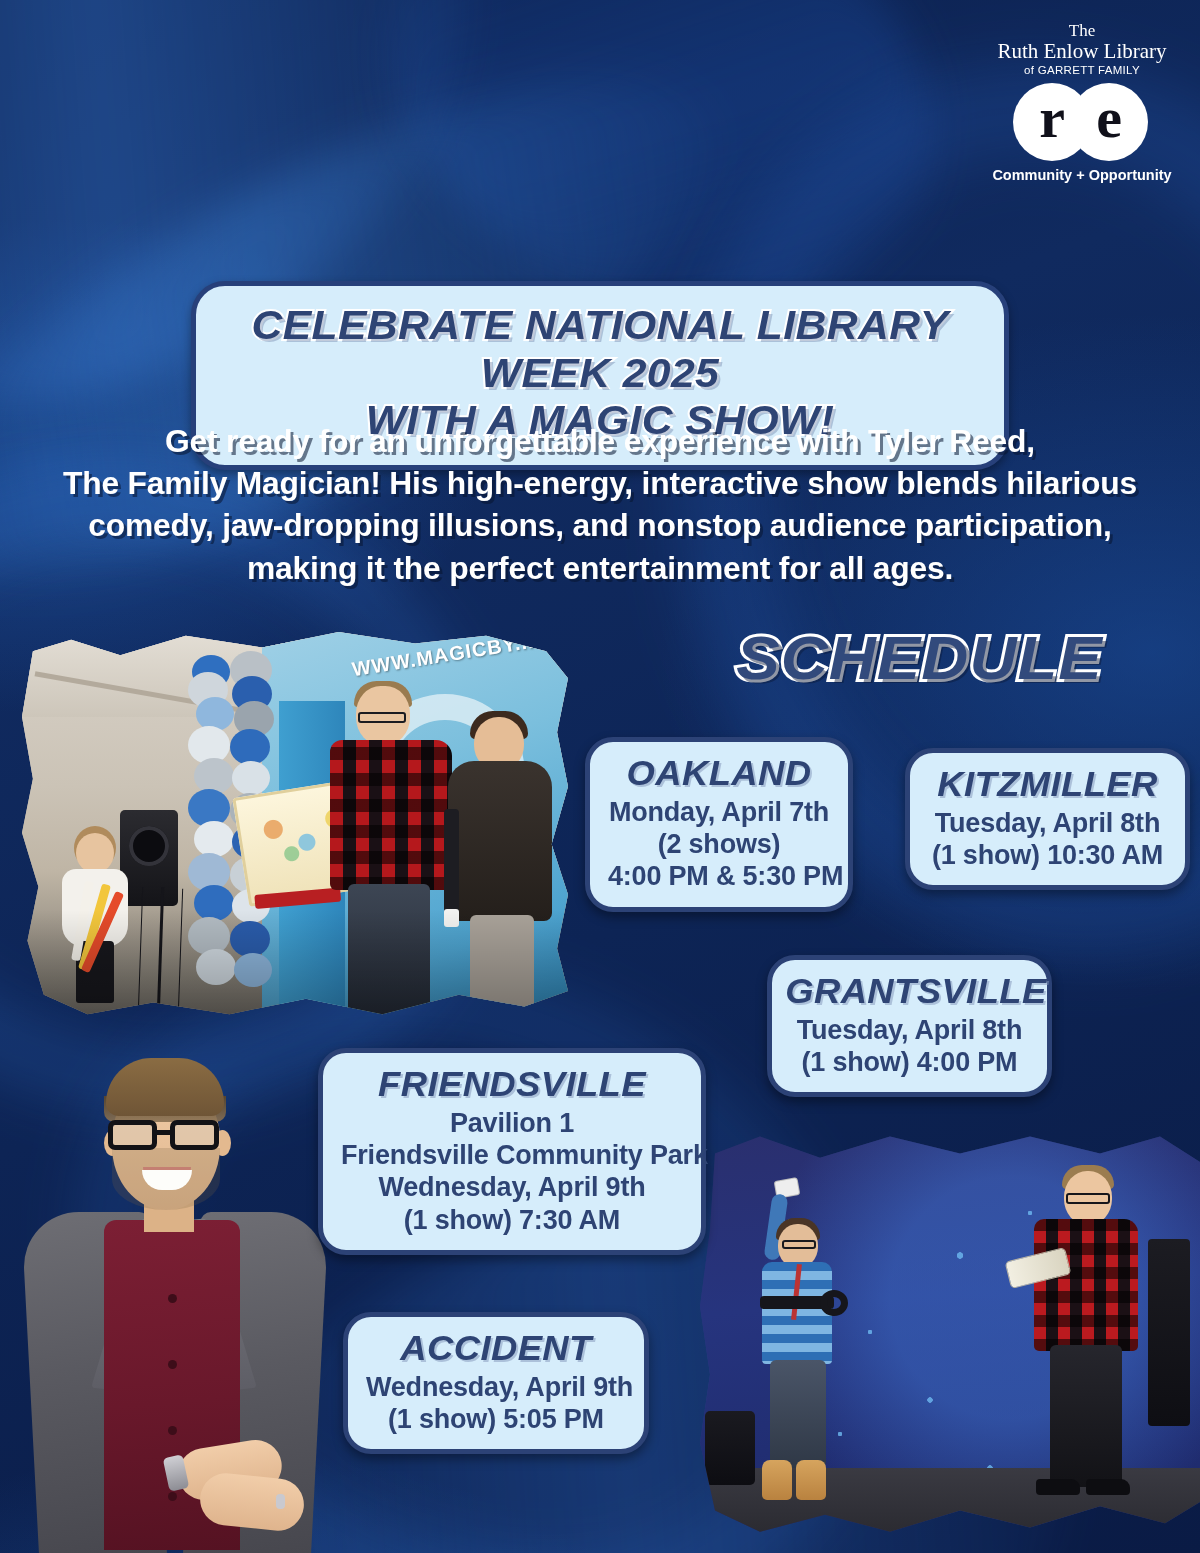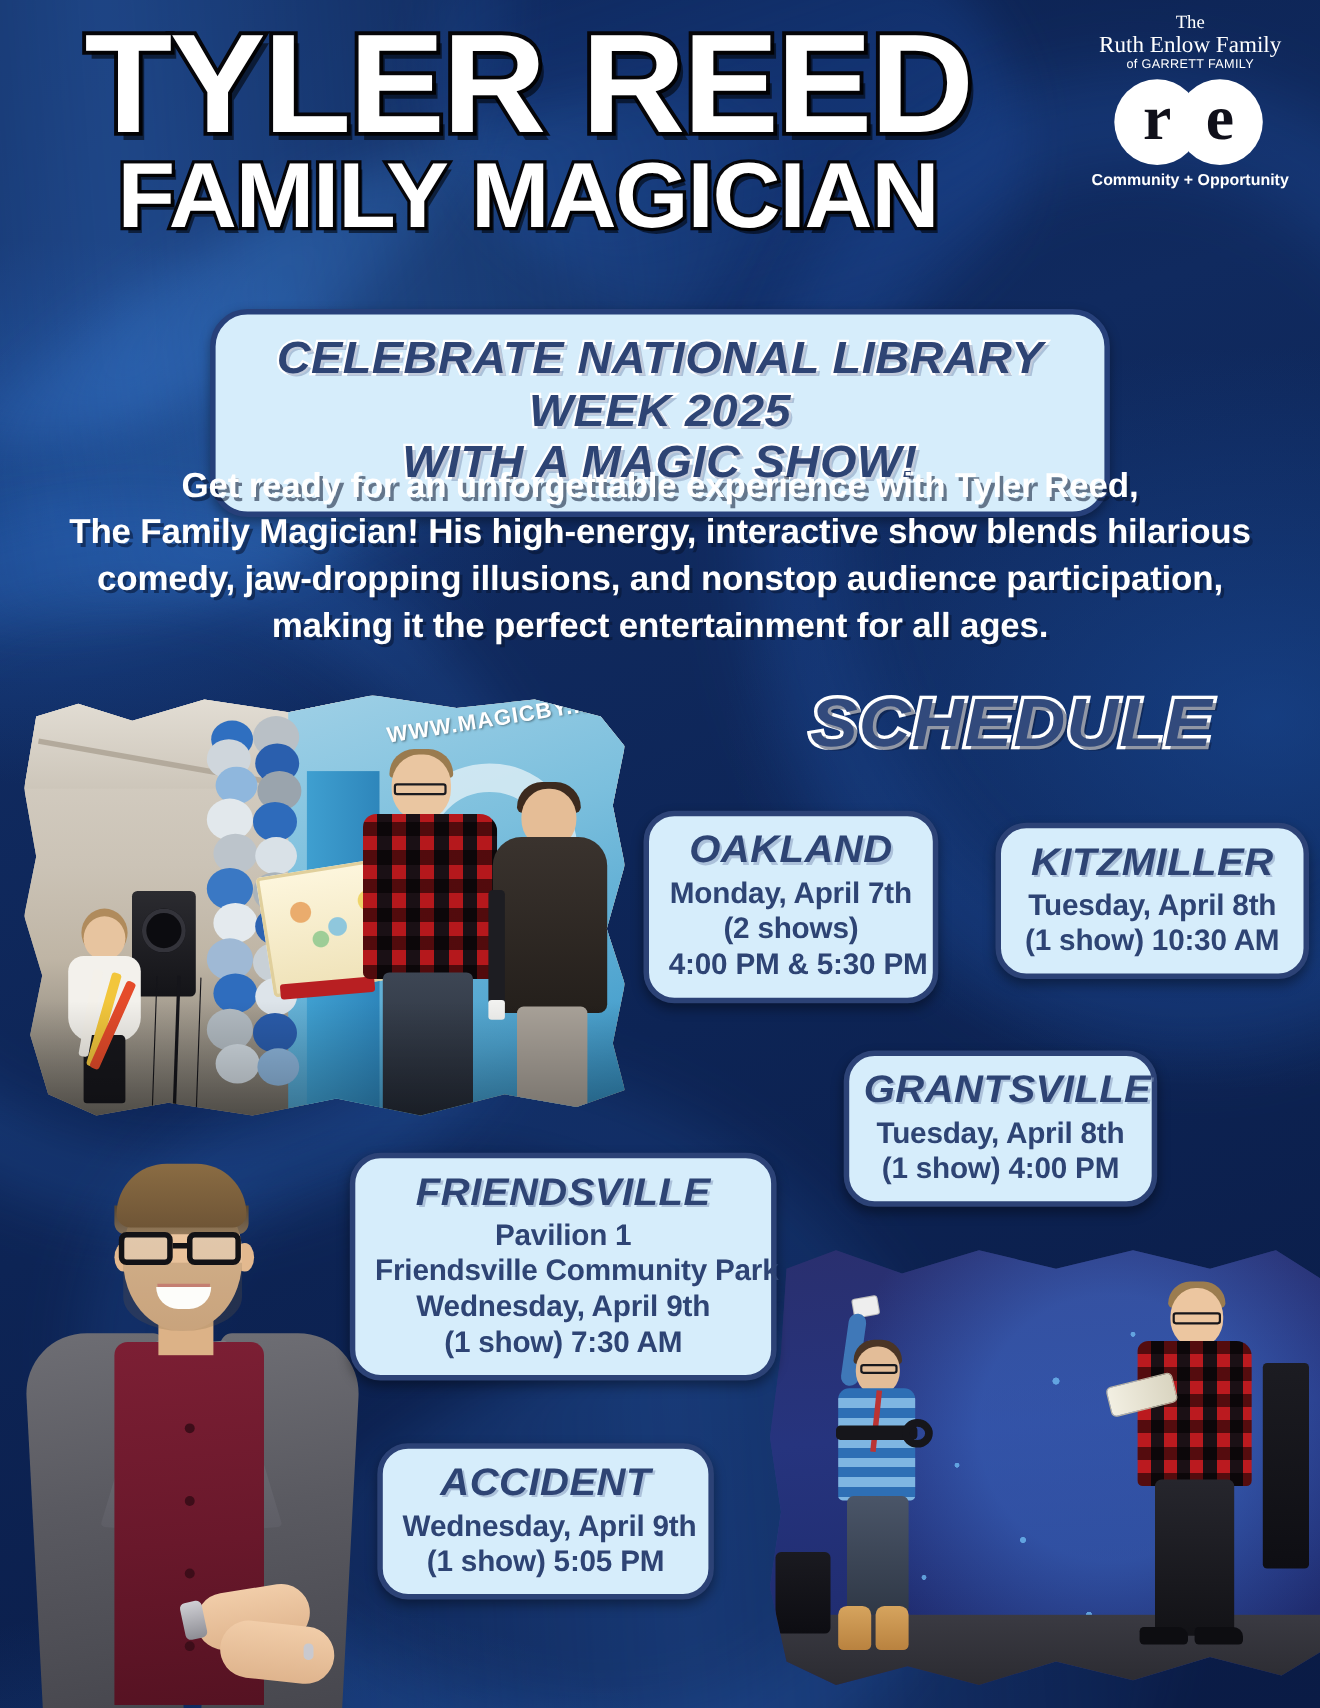--- a/index.html
+++ b/index.html
@@ -55,21 +55,21 @@
     font-family:"Liberation Sans", sans-serif;
     font-weight:bold; font-size:84px; line-height:.95;
     letter-spacing:-1px; color:#ffffff; margin-top:2px;
     transform:scaleX(1.02);
     -webkit-text-stroke:6px #06060a;
     paint-order:stroke fill;
     text-shadow:4px 6px 0 rgba(0,0,0,.55);
   }
 
   
-  .logo{ position:absolute; right:18px; top:11px; width:200px; text-align:center; z-index:7; color:#fff; }
+  .logo{ position:absolute; right:18px; top:22px; width:200px; text-align:center; z-index:7; color:#fff; }
   .logo-the{ font-family:"Liberation Serif", serif; font-size:17px; line-height:1.05; }
   .logo-name{ font-family:"Liberation Serif", serif; font-size:21px; line-height:1.1; white-space:nowrap; }
   .logo-county{ font-family:"Liberation Sans", sans-serif; font-size:11.5px; letter-spacing:.3px; margin-top:1px; }
   .logo-mark{ position:relative; height:78px; margin-top:7px; }
   .logo-mark .circ{
     position:absolute; top:0; width:78px; height:78px; border-radius:50%;
     background:#fff; display:flex; align-items:center; justify-content:center;
     font-family:"Liberation Serif", serif; font-weight:bold; font-size:58px; color:#10101a;
     line-height:1;
   }
@@ -353,28 +353,24 @@
 <div id="poster">
 
   <div class="swirl s7"></div>
   <div class="swirl s1"></div>
   <div class="swirl s2"></div>
   <div class="swirl s3"></div>
   <div class="swirl s4"></div>
   <div class="swirl s5"></div>
   <div class="swirl s6"></div>
 
-  <div class="title-wrap">
-    <div class="title-main">TYLER REED</div>
-    <div class="title-sub">FAMILY MAGICIAN</div>
-  </div>
 
   <div class="logo">
     <div class="logo-the">The</div>
-    <div class="logo-name">Ruth Enlow Family</div>
+    <div class="logo-name">Ruth Enlow Library</div>
     <div class="logo-county">of GARRETT FAMILY</div>
     <div class="logo-mark">
       <div class="circ l">
           <span>r</span>
         </div>
       <div class="circ r">
           <span>e</span>
         </div>
     </div>
     <div class="logo-tag">Community + Opportunity</div>

